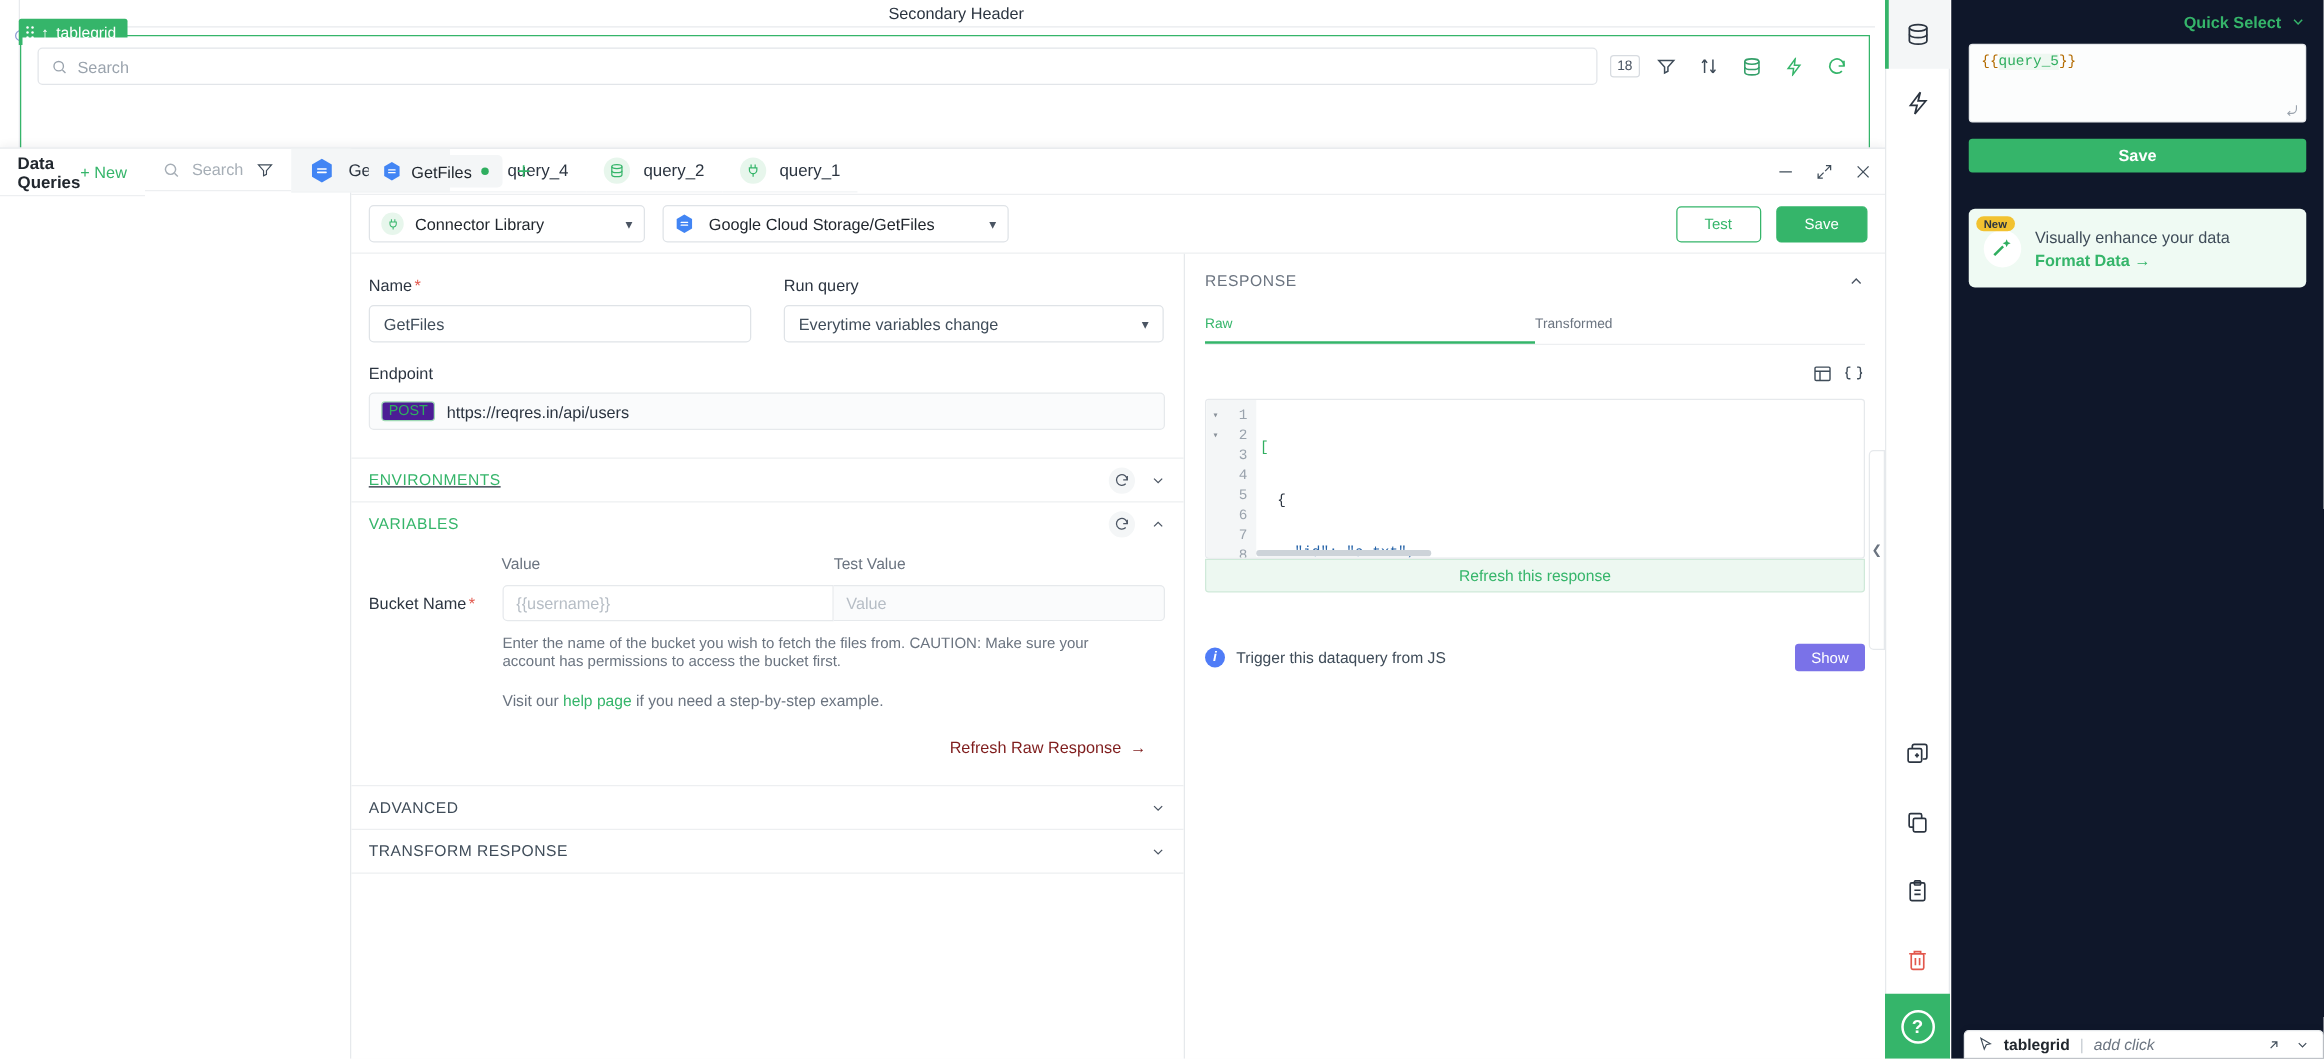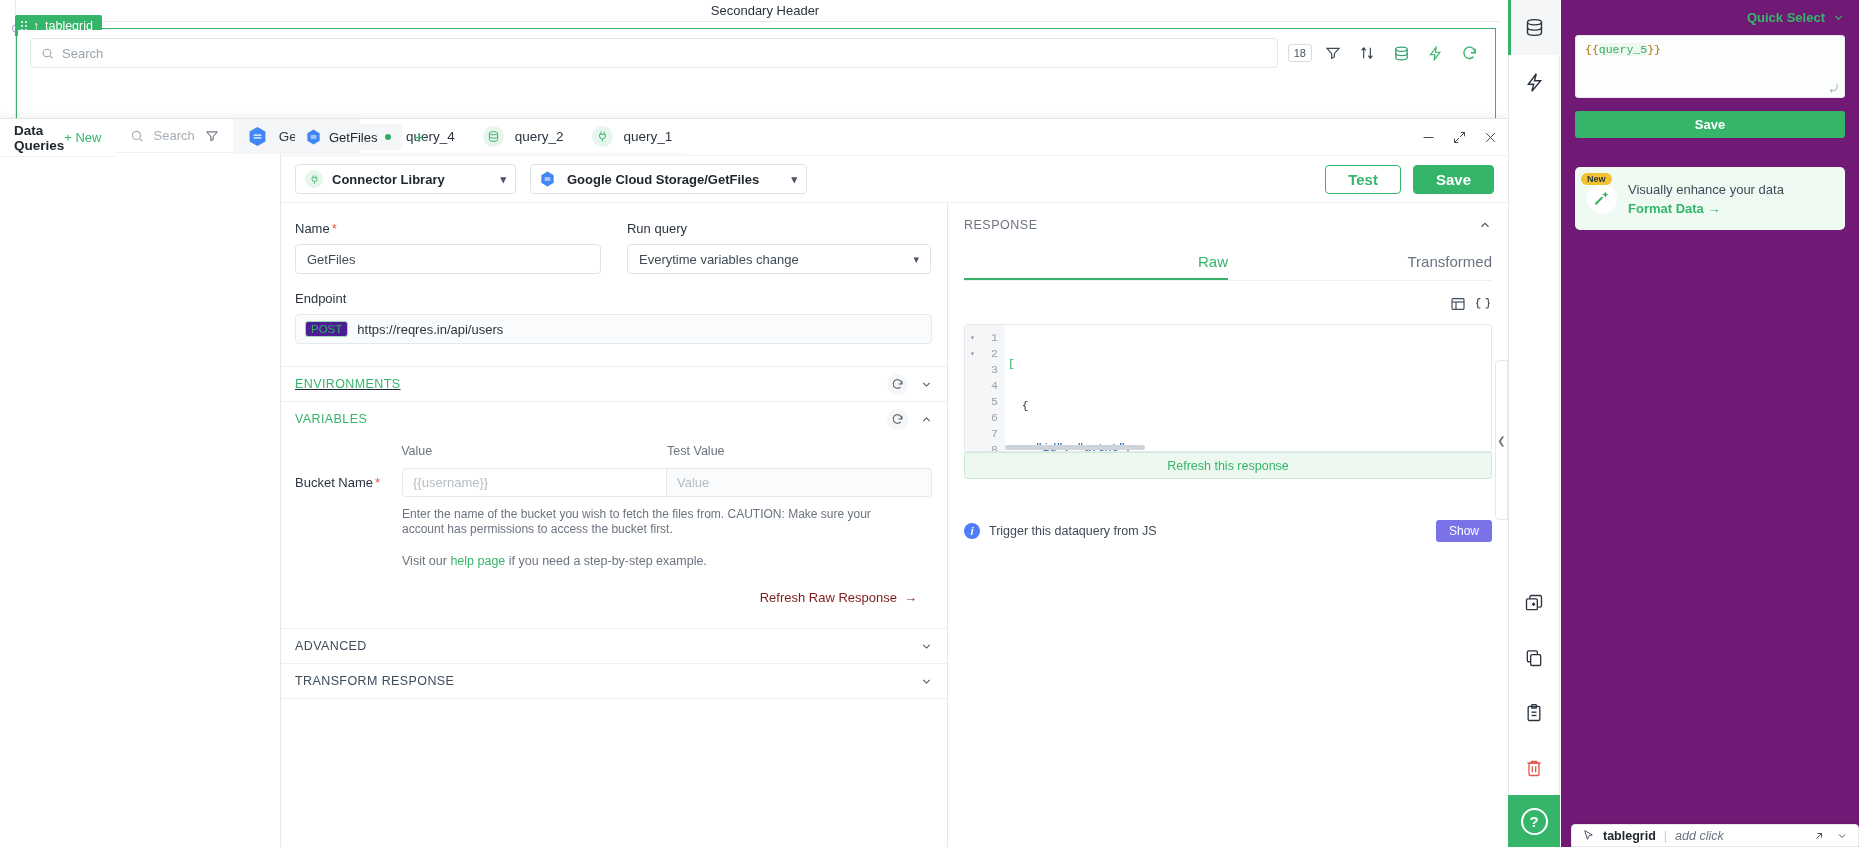--- a/index.html
+++ b/index.html
@@ -132,32 +132,32 @@
   }
   .plus-tab { color: #35b56a; font-size: 19px; line-height: 1; padding: 0 7px; cursor: pointer; }
   .win-btns {
     position: absolute; right: 10px; top: 0; height: 37px;
     display: flex; align-items: center; gap: 16px; color: #3f4c59;
   }
   .win-btns span { cursor: pointer; display:flex; align-items:center;}
 
   .qp-connbar {
     height: 47px; display: flex; align-items: center; gap: 14px;
-    padding: 0 14px; border-bottom: 1px solid #edeff1; font-weight: bold;
+    padding: 0 14px; border-bottom: 1px solid #edeff1;
   }
   .select-box {
     display: flex; align-items: center; gap: 9px; height: 30px;
     border: 1px solid #dfe3e7; border-radius: 4px; padding: 0 9px;
     font-size: 13px; color: #21272e; background: #fff; cursor: pointer; position: relative;
   }
   .select-box .chev { margin-left: auto; color: #4b5563; font-size: 11px; }
   .sel-a { width: 221px; }
   .sel-b { width: 277px; gap: 12px; }
   .btn {
-    height: 29px; border-radius: 4px; font-size: 15px; padding: 0 22px;
+    height: 29px; border-radius: 4px; font-size: 12px; padding: 0 22px;
     display: flex; align-items: center; justify-content: center; cursor: pointer;
   }
   .btn-test { border: 1px solid #35b56a; color: #35b56a; background: #fff; }
   .btn-save { background: #35b56a; color: #fff; border: 1px solid #35b56a; }
   .conn-right { margin-left: auto; display: flex; gap: 12px; }
 
   .qp-body { flex: 1; display: flex; min-height: 0; }
   .qp-form { width: 667px; flex: 0 0 667px; border-right: 1px solid #e6e9ec; overflow: hidden;}
   .form-pad { padding: 18px 16px 0 14px; }
   .row2 { display: flex; gap: 26px; }
@@ -227,21 +227,21 @@
   .collapsed-sect .t { font-size: 12.5px; color: #3f4c59; letter-spacing: .4px;}
   .collapsed-sect .c { margin-left: auto; color: #4b5563; font-size: 12px; }
 
   
   .qp-resp { flex: 1; padding: 15px 16px 0 16px; min-width: 0; }
   .resp-head { display: flex; align-items: center; }
   .resp-title { font-size: 12.5px; color: #6b7480; letter-spacing: .5px; }
   .resp-chev { margin-left: auto; color: #4b5563; font-size: 12px; cursor:pointer;}
   .resp-tabs { display: flex; margin-top: 14px; border-bottom: 1px solid #edeff1; }
   .rtab {
-    flex: 1; text-align: right; font-size: 15px; padding: 7px 0 8px;
+    flex: 1; text-align: left; font-size: 11px; padding: 7px 0 8px;
     color: #6b7480; cursor: pointer;
   }
   .rtab.on { color: #35b56a; border-bottom: 2px solid #35b56a; }
   .resp-viewmodes { display: flex; justify-content: flex-end; gap: 6px; margin-top: 13px; }
   .vm {
     width: 19px; height: 19px; display: flex; align-items: center; justify-content: center;
     color: #3f4c59; cursor: pointer;
   }
   .code-box {
     margin-top: 11px; border: 1px solid #e6e9ec; border-radius: 3px;
@@ -303,21 +303,21 @@
     width: 52px; height: 52px; background: #35b56a; color: #fff;
     display: flex; align-items: center; justify-content: center; cursor: pointer;
   }
   .help-circle {
     width: 27px; height: 27px; border-radius: 50%; border: 2px solid #fff;
     display: flex; align-items: center; justify-content: center; font-size: 15px; font-weight: bold;
   }
 
   .insp-panel {
     position: absolute; left: 1561px; top: 0; width: 298px; height: 847px;
-    background: #701a75; padding: 7px 14px 0 14px;
+    background: #0f172a; padding: 7px 14px 0 14px;
   }
   .quick-select {
     display: flex; align-items: center; justify-content: flex-end; gap: 7px;
     color: #35b56a; font-size: 13px; font-weight: bold; cursor: pointer; height: 20px;
   }
   .code-area {
     margin-top: 8px; height: 63px; border: 1px solid #e6e9ec; border-radius: 3px;
     background: #fcfdfd; padding: 7px 9px; position: relative;
     font-family: "Liberation Mono", monospace; font-size: 11.5px;
   }

